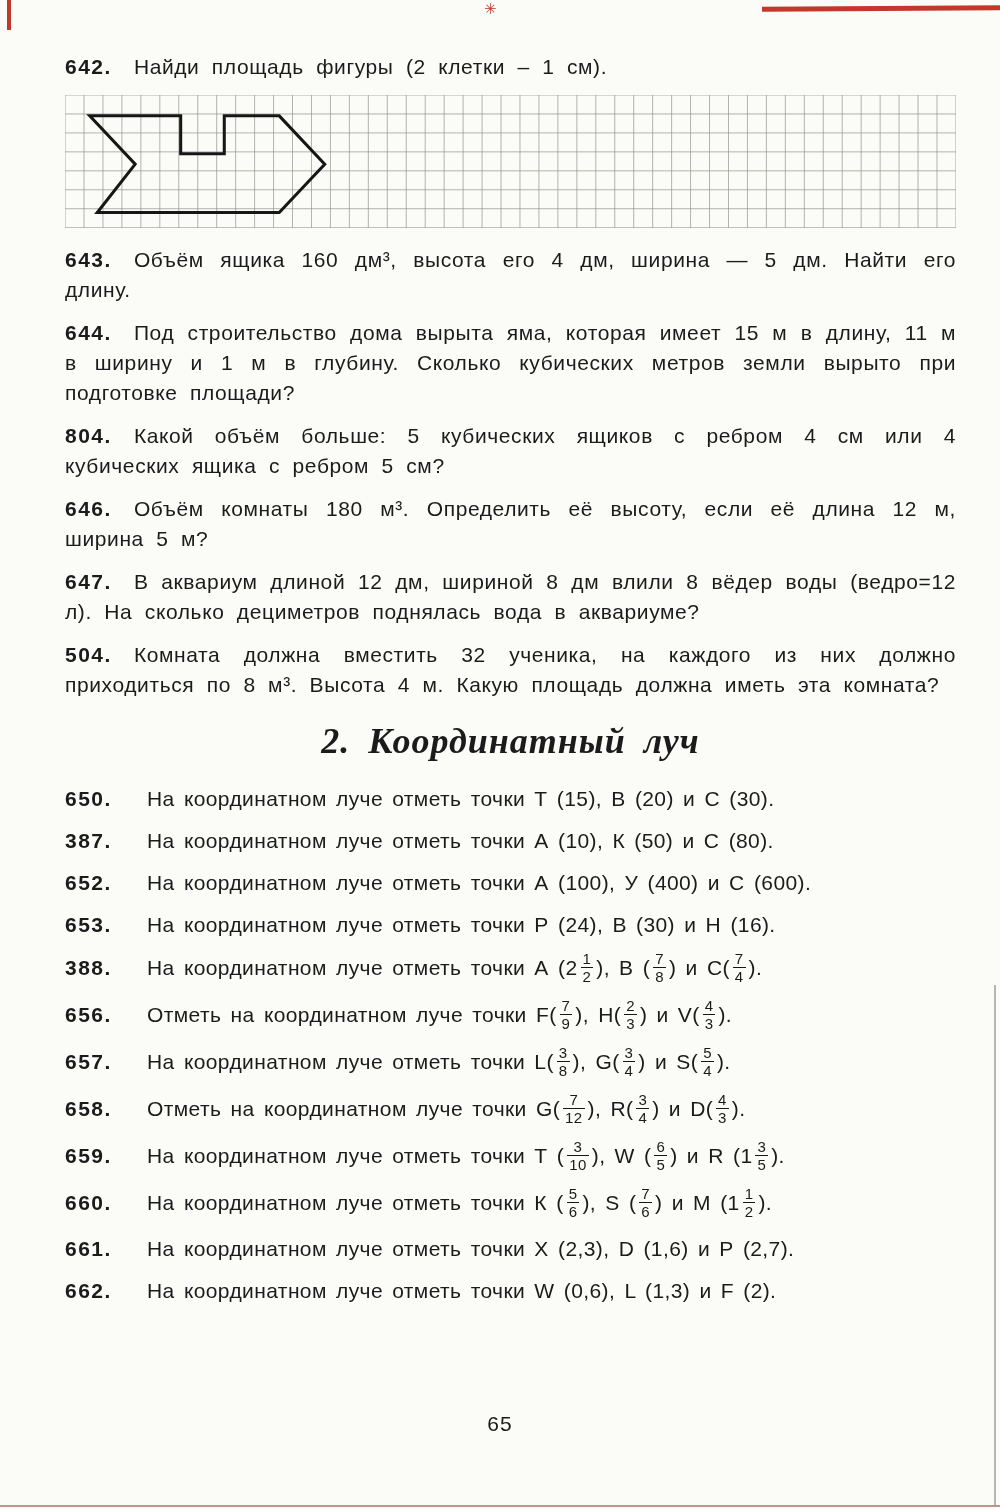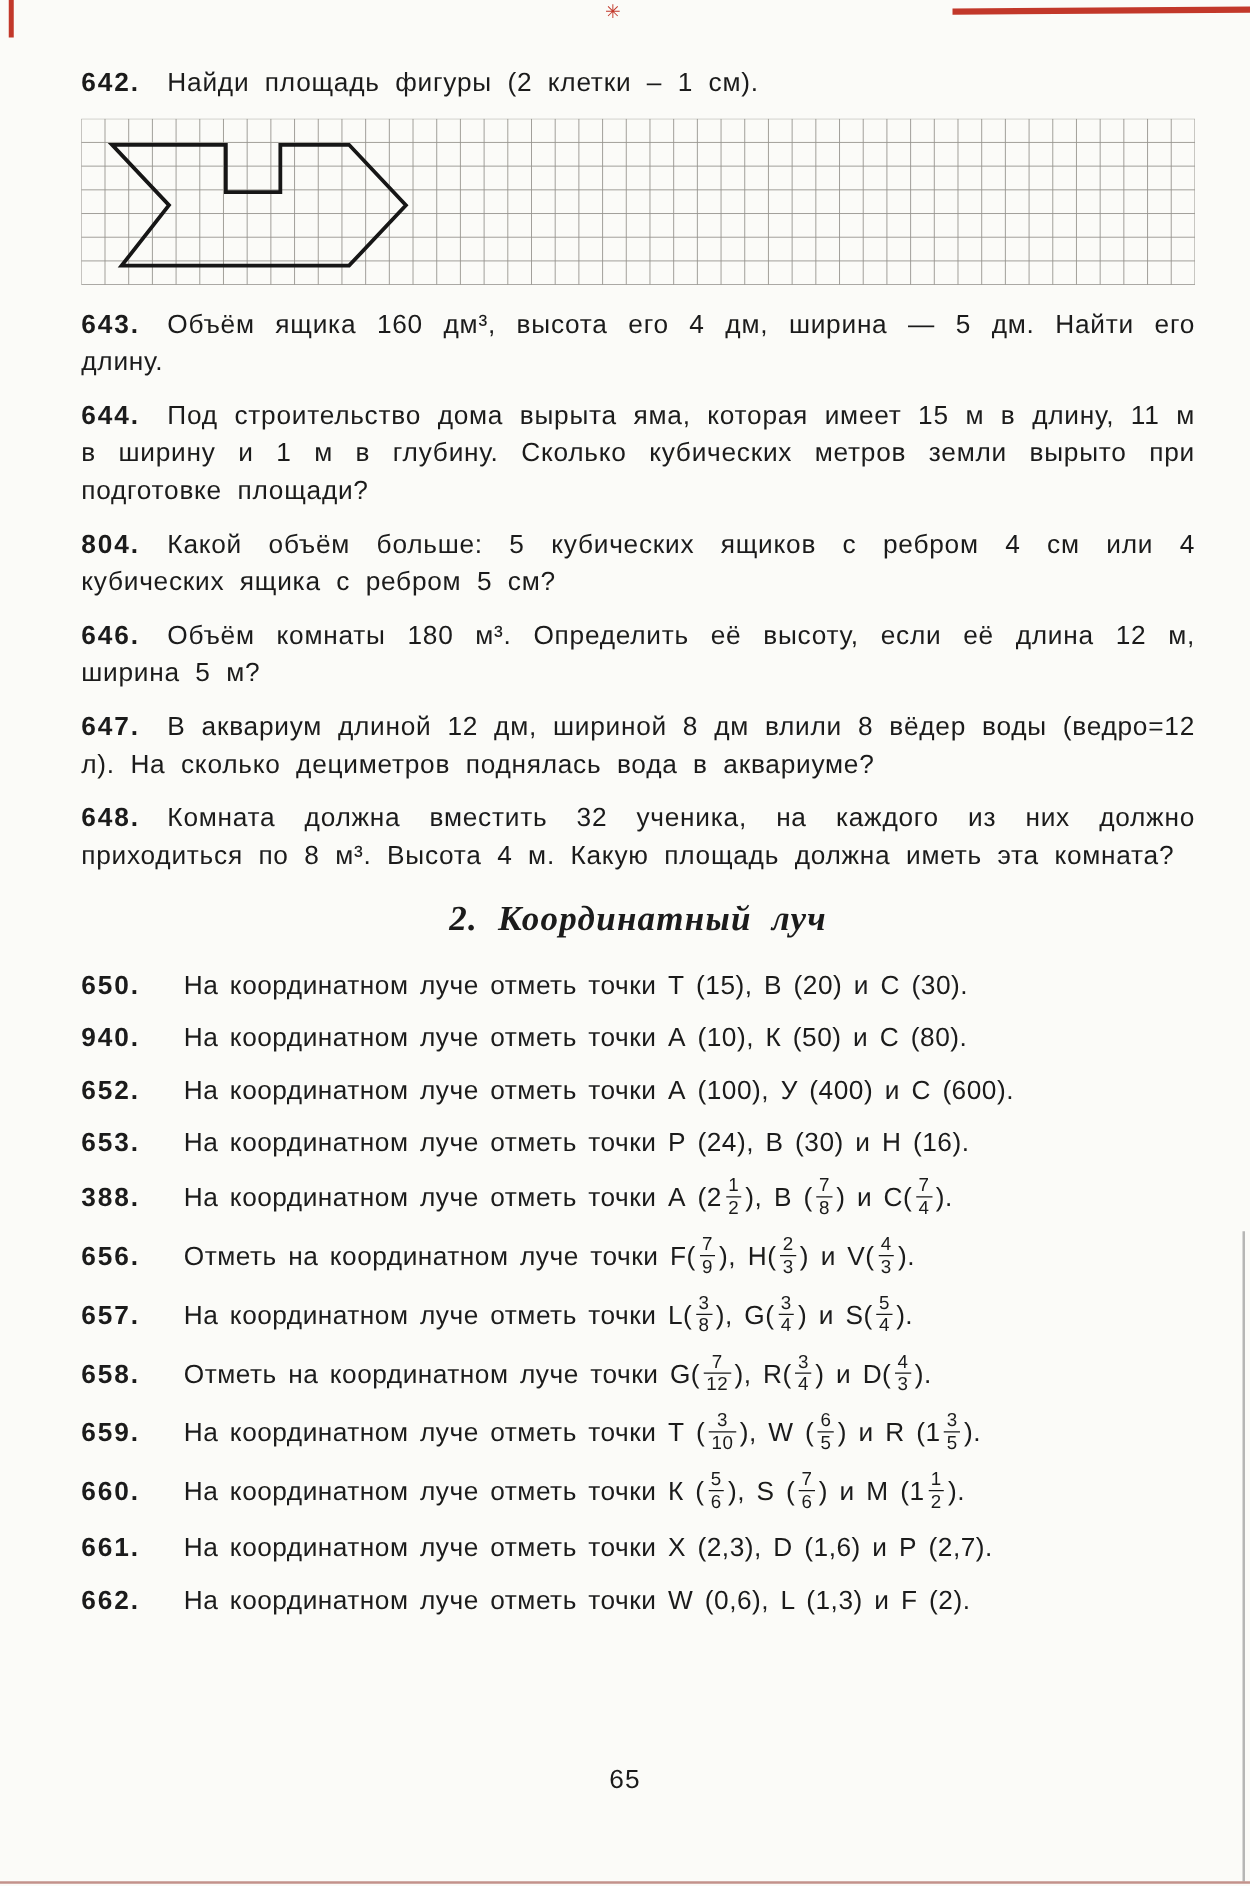--- a/index.html
+++ b/index.html
@@ -21,21 +21,21 @@
 
   
   .grid-wrap { margin: 4px 0 17px; }
   .grid-wrap svg { display: block; width: 100%; height: auto; }
   .gridline { stroke: #96948e; stroke-width: 0.75; }
   .figure-outline { fill: none; stroke: #161616; stroke-width: 3.2; stroke-linejoin: miter; }
 
   
   .section-heading {
     font-family: "Liberation Serif", "DejaVu Serif", serif;
-    font-style: italic; font-weight: bold; font-size: 28px;
+    font-style: italic; font-weight: bold; font-size: 36px;
     margin: 20px 0 22px; text-align: center; letter-spacing: 1px; word-spacing: 8px;
   }
 
   
   .ray-row { font-size: 21px; line-height: 30px; margin-bottom: 12px; letter-spacing: 0.4px; word-spacing: 3px; }
   .rnum { display: inline-block; width: 82px; font-weight: bold; letter-spacing: 1.5px; }
 
   
   .frac {
     display: inline-flex; flex-direction: column; text-align: center;
@@ -143,31 +143,31 @@
         <p class="prob"><span class="pnum">643.</span><span class="ptext">Объём ящика 160 дм³, высота его 4 дм, ширина — 5 дм. Найти его длину.</span></p>
 
         <p class="prob"><span class="pnum">644.</span><span class="ptext">Под строительство дома вырыта яма, которая имеет 15 м в длину, 11 м в ширину и 1 м в глубину. Сколько кубических метров земли вырыто при подготовке площади?</span></p>
 
         <p class="prob"><span class="pnum">804.</span><span class="ptext">Какой объём больше: 5 кубических ящиков с ребром 4 см или 4 кубических ящика с ребром 5 см?</span></p>
 
         <p class="prob"><span class="pnum">646.</span><span class="ptext">Объём комнаты 180 м³. Определить её высоту, если её длина 12 м, ширина 5 м?</span></p>
 
         <p class="prob"><span class="pnum">647.</span><span class="ptext">В аквариум длиной 12 дм, шириной 8 дм влили 8 вёдер воды (ведро=12 л). На сколько дециметров поднялась вода в аквариуме?</span></p>
 
-        <p class="prob"><span class="pnum">648.</span><span class="ptext">Комната должна вместить 32 ученика, на каждого из них должно приходиться по 8 м³. Высота 4 м. Какую площадь должна иметь эта комната?</span></p>
+        <p class="prob"><span class="pnum">504.</span><span class="ptext">Комната должна вместить 32 ученика, на каждого из них должно приходиться по 8 м³. Высота 4 м. Какую площадь должна иметь эта комната?</span></p>
       </div>
 
     <h2 class="section-heading">2. Координатный луч</h2>
 
     <div>
 
 
         <div class="ray-row"><span class="rnum">650.</span><span class="rtext">На координатном луче отметь точки Т (15), В (20) и С (30).</span></div>
 
-        <div class="ray-row"><span class="rnum">940.</span><span class="rtext">На координатном луче отметь точки А (10), К (50) и С (80).</span></div>
+        <div class="ray-row"><span class="rnum">387.</span><span class="rtext">На координатном луче отметь точки А (10), К (50) и С (80).</span></div>
 
         <div class="ray-row"><span class="rnum">652.</span><span class="rtext">На координатном луче отметь точки А (100), У (400) и С (600).</span></div>
 
         <div class="ray-row"><span class="rnum">653.</span><span class="rtext">На координатном луче отметь точки Р (24), В (30) и Н (16).</span></div>
 
 
         <div class="ray-row"><span class="rnum">388.</span><span class="rtext">На координатном луче отметь точки А (2<span class="frac">
               <span class="fnum">1</span>
               <span class="fden">2</span>
             </span>), В (<span class="frac">

